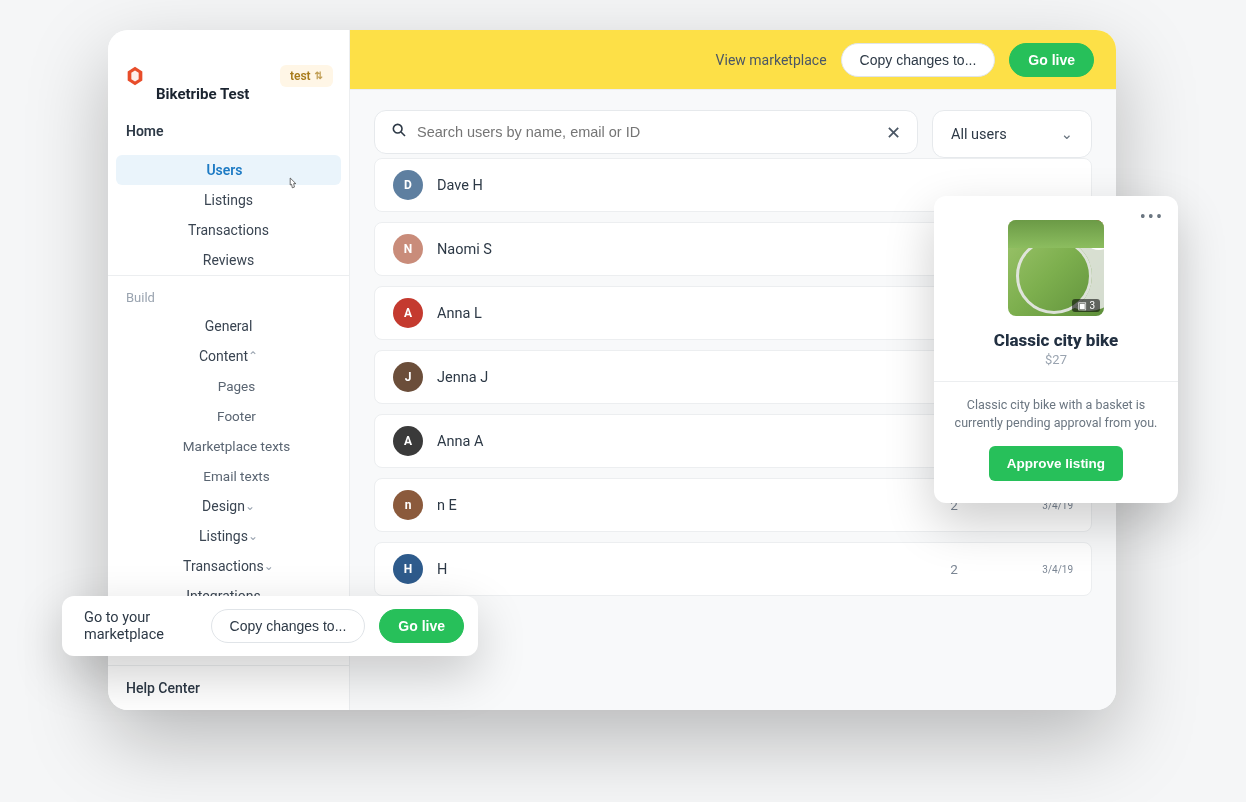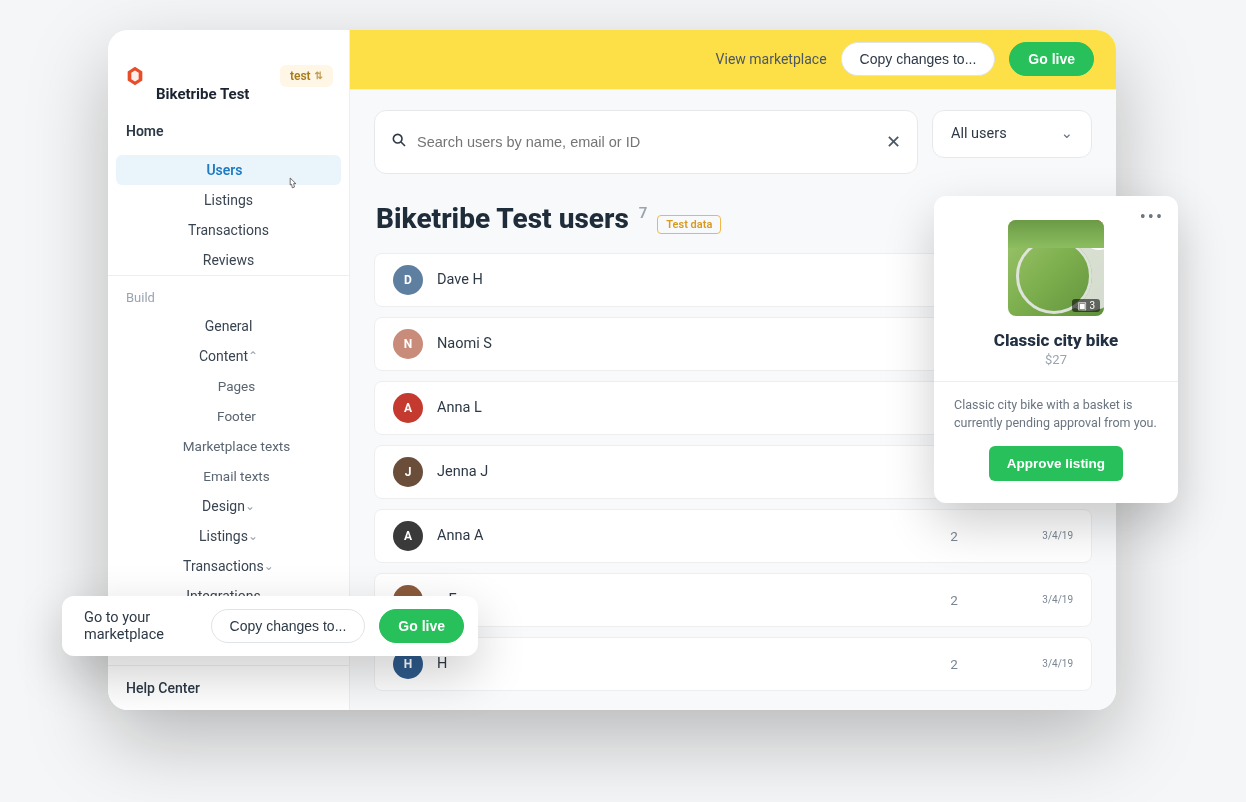--- a/index.html
+++ b/index.html
@@ -137,21 +137,21 @@
     align-items: stretch;
   }
   .searchbox {
     flex: 1;
     background: #fff;
     border: 1px solid #e6e9ec;
     border-radius: 12px;
     display: flex;
     align-items: center;
     padding: 0 16px;
-    height: 64px;
+    height: 44px;
   }
   .searchbox .mag { color: #2d3946; margin-right: 10px; }
   .searchbox input {
     border: none; outline: none; flex: 1;
     font-size: 14.5px; color: #4b5765; background: transparent;
   }
   .searchbox .clear { color: #4b5765; font-size: 18px; cursor: pointer; font-weight: 300; }
   .filter-select {
     background: #fff;
     border: 1px solid #e6e9ec;
@@ -239,21 +239,21 @@
     border: 3px solid #fff;
   }
   .listing-img .photo-count {
     position: absolute; right: 4px; bottom: 4px;
     background: rgba(0,0,0,0.55); color: #fff;
     font-size: 10px; padding: 1px 5px; border-radius: 3px;
   }
   .listing-title { text-align: center; font-weight: 800; color: #223041; font-size: 17px; margin-top: 14px; }
   .listing-price { text-align: center; color: #9aa4b0; font-size: 13px; margin-top: 2px; }
   .listing-divider { border: none; border-top: 1px solid #eceef0; margin: 14px -16px; }
-  .listing-desc { color: #6b7681; font-size: 12.5px; line-height: 1.45; padding: 0 4px; }
+  .listing-desc { text-align: center; color: #6b7681; font-size: 12.5px; line-height: 1.45; padding: 0 4px; }
   .approve-btn {
     display: block; margin: 14px auto 0 auto;
     background: #27c05a; color: #fff; font-weight: 700;
     border: none; border-radius: 6px;
     padding: 10px 18px; font-size: 13.5px; cursor: pointer;
   }
   
   .action-bar {
     position: absolute;
     left: 62px; top: 596px;
@@ -343,25 +343,20 @@
           </span>
           <input type="text" placeholder="Search users by name, email or ID" style="">
           <span class="clear">✕</span>
         </div>
         <div class="filter-select">
           <span>All users</span>
           <span class="chev" style="color:#6b7681;">⌄</span>
         </div>
       </div>
 
-      <div class="page-heading-row">
-        <span class="page-heading">Biketribe Test users</span>
-        <span class="count-sup">7</span>
-        <span class="test-data-badge">Test data</span>
-      </div>
 
       <div class="user-list" id="user-list">
           <div class="user-row">
             <span class="avatar" style="background: rgb(94, 127, 160);">D</span>
             <span class="user-name">Dave H</span>
           </div>
           <div class="user-row">
             <span class="avatar" style="background: rgb(201, 140, 122);">N</span>
             <span class="user-name">Naomi S</span>
           </div>

